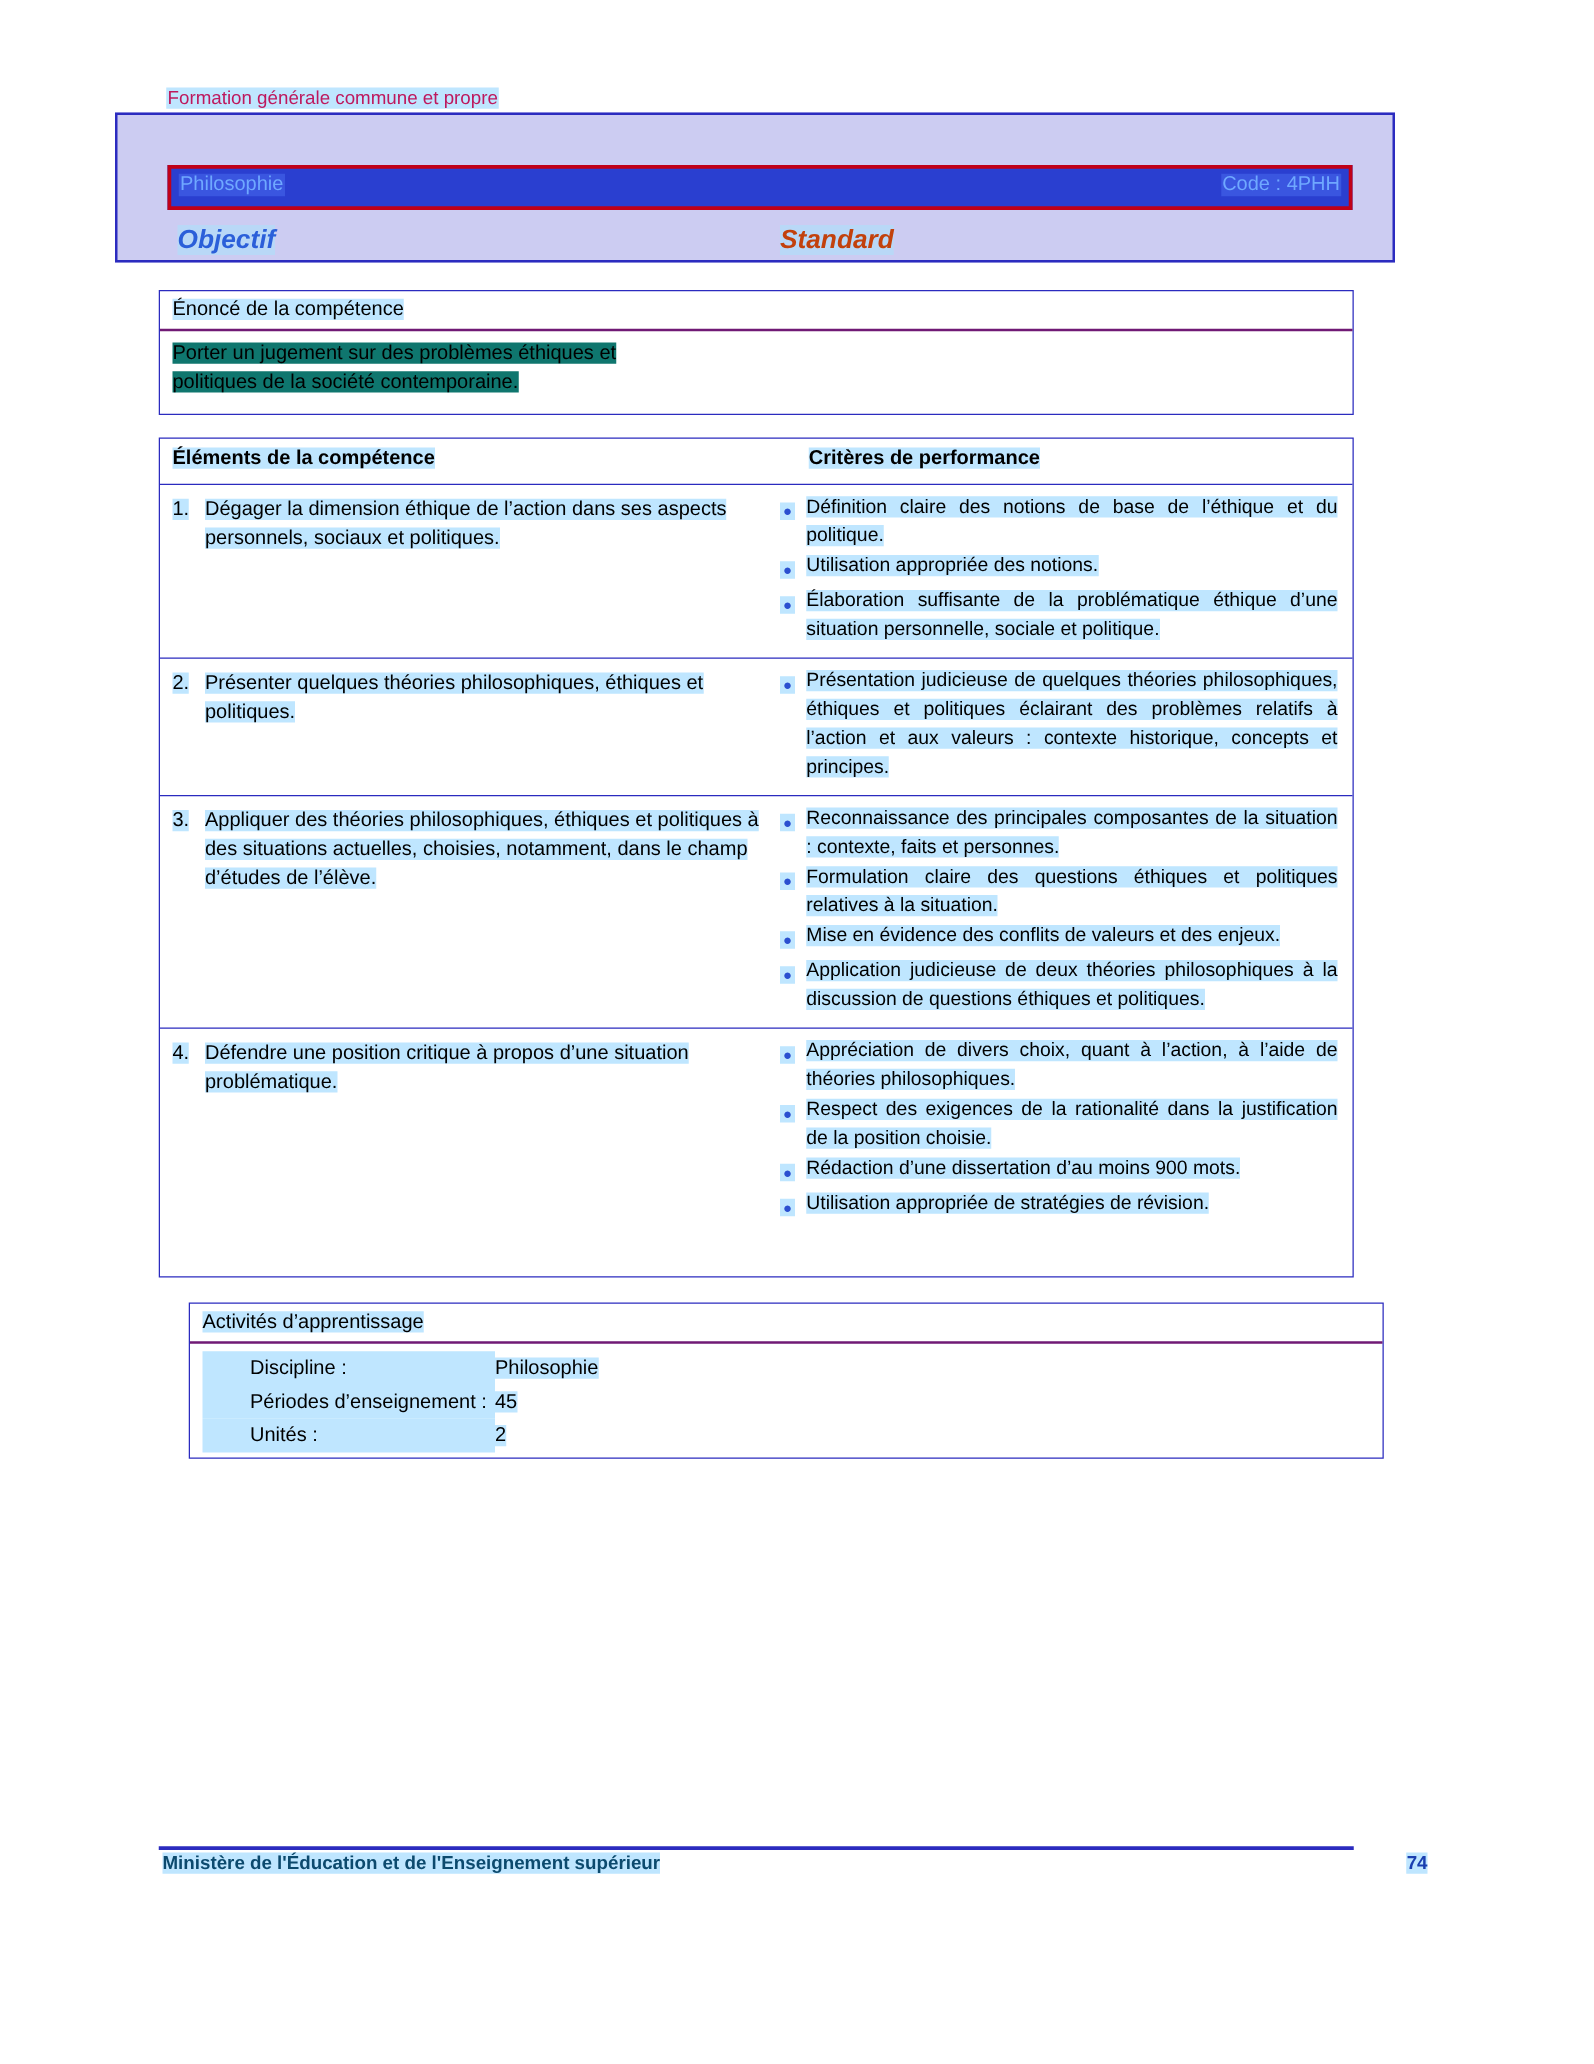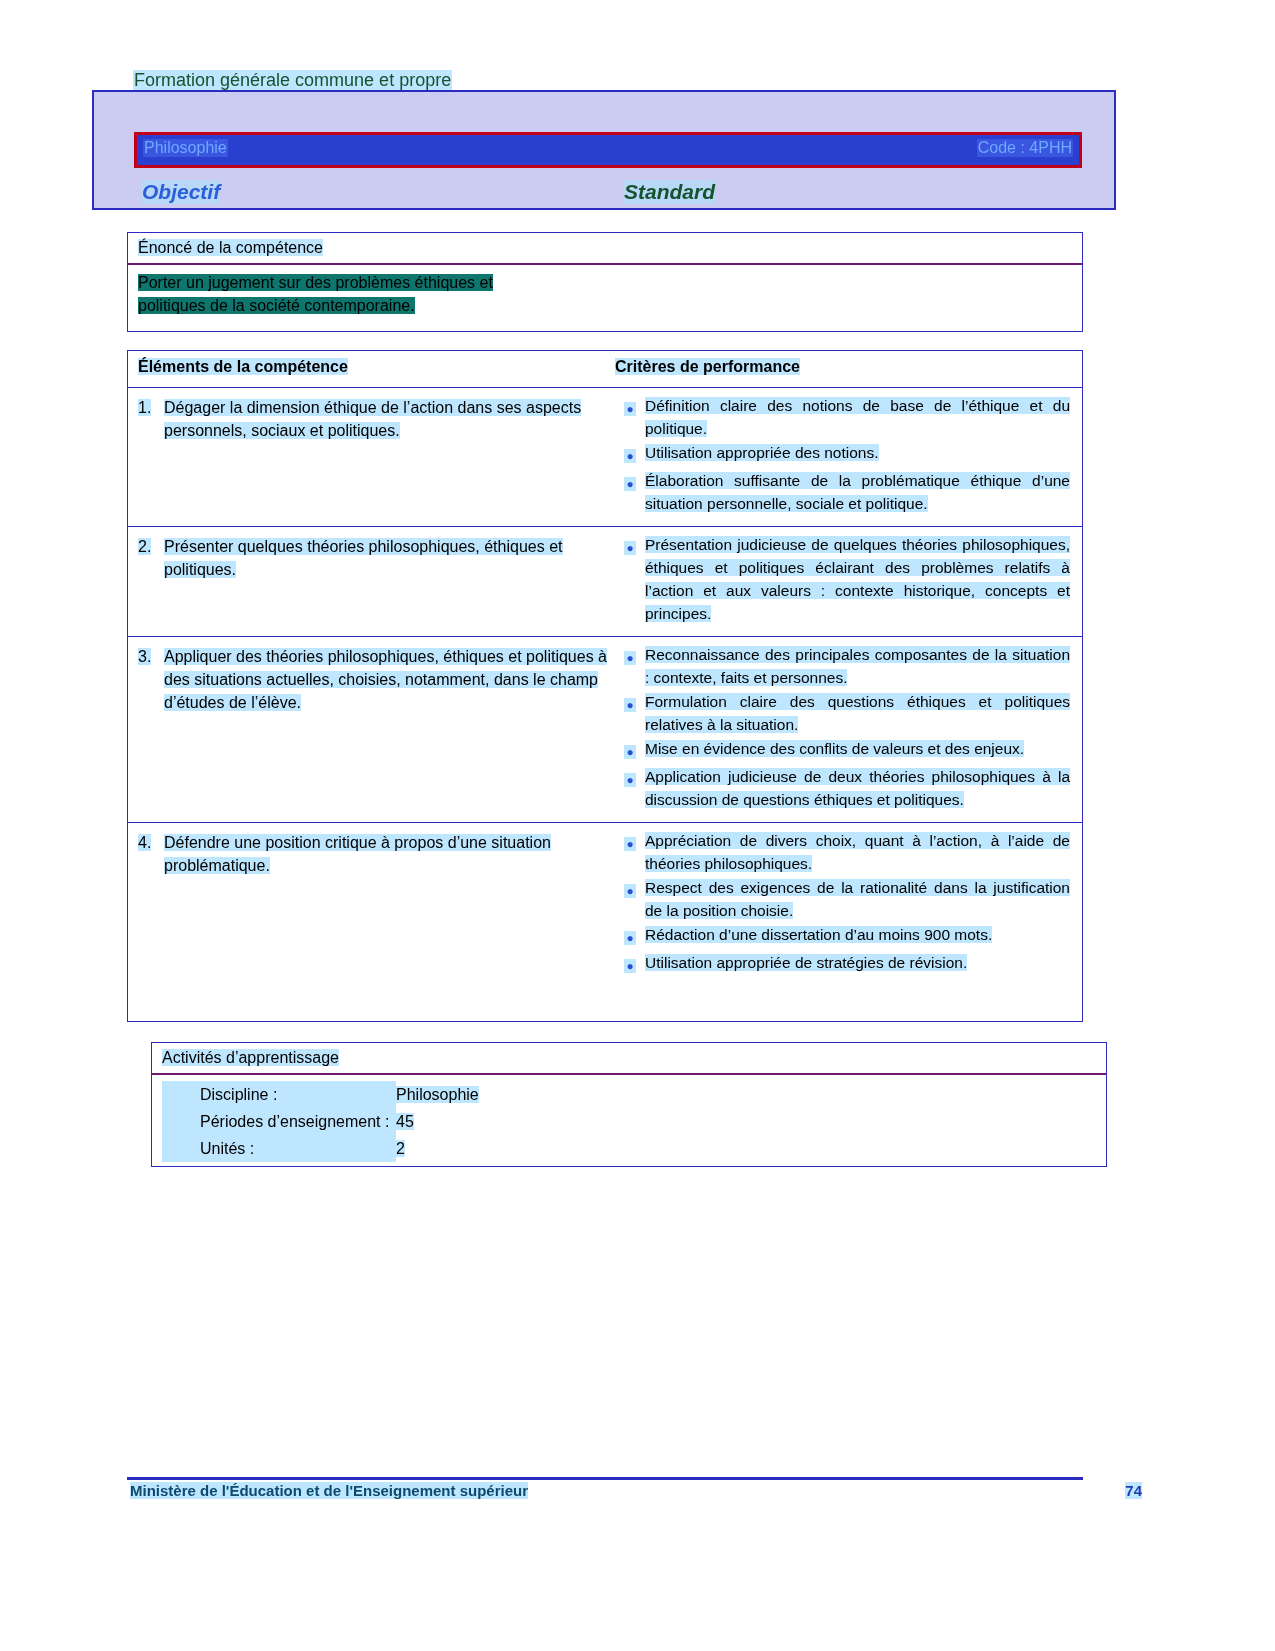--- a/index.html
+++ b/index.html
@@ -19,22 +19,22 @@
     width: 1275px;
     height: 1651px;
     box-sizing: border-box;
   }
 
   
   .header-label {
     position: absolute;
     left: 133px;
     top: 70px;
-    font-size: 18px;
-    color: #14532d;
+    font-size: 15px;
+    color: #be185d;
     background: #bfe6ff;
     display: inline-block;
     padding: 0 1px;
     white-space: nowrap;
   }
 
   
   .title-band {
     position: absolute;
     left: 92px;
@@ -84,21 +84,21 @@
     color: #2b5fd9;
     background: #b9d8f7;
   }
   .std-label {
     position: absolute;
     left: 530px;
     top: 88px;
     font-size: 21px;
     font-weight: bold;
     font-style: italic;
-    color: #14532d;
+    color: #c2410c;
     background: #b9d8f7;
   }
 
   
   .box {
     position: absolute;
     border: 1px solid #2b2bbf;
     box-sizing: border-box;
     background: #ffffff;
   }
@@ -132,20 +132,21 @@
   #elem-box {
     left: 127px;
     top: 350px;
     width: 956px;
     height: 672px;
   }
   .col-head-row {
     display: flex;
     border-bottom: 1px solid #2b2bbf;
     height: 36px;
+    gap: 32px;
   }
   .col-head-row .c1 {
     width: 487px;
     padding: 7px 0 0 10px;
     font-size: 16px;
     font-weight: bold;
     box-sizing: border-box;
   }
   .col-head-row .c2 {
     flex: 1;

